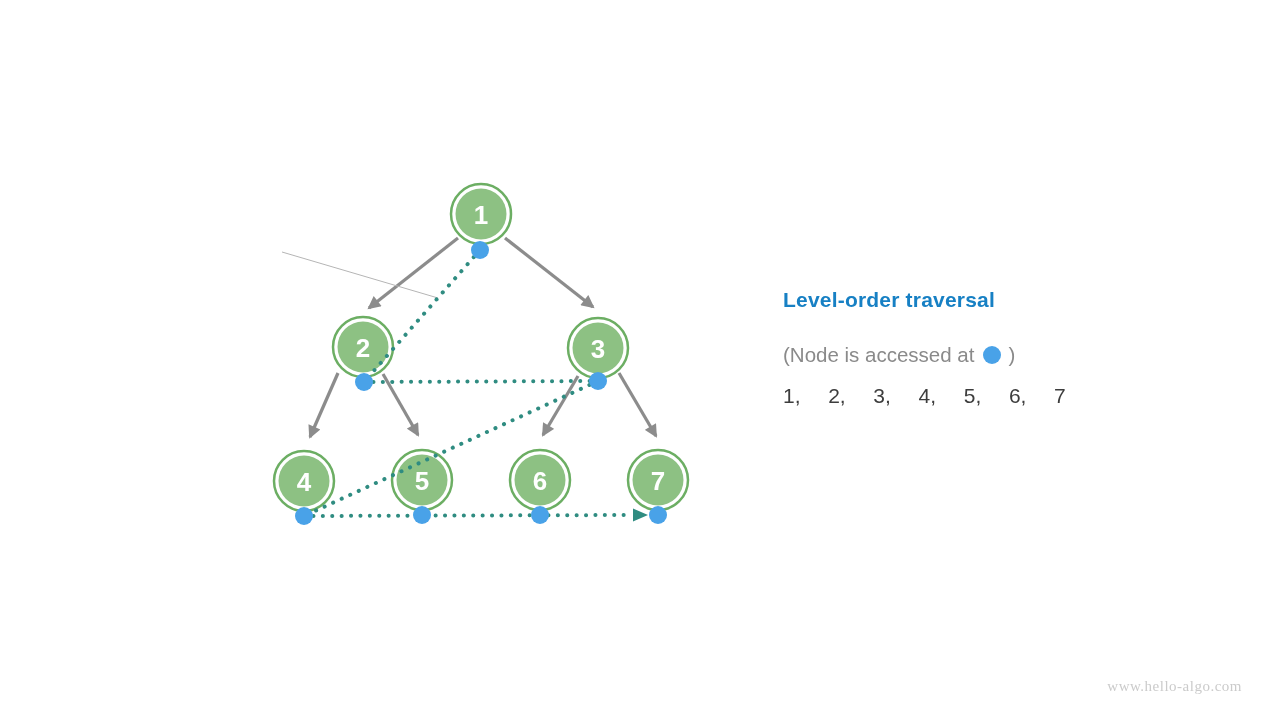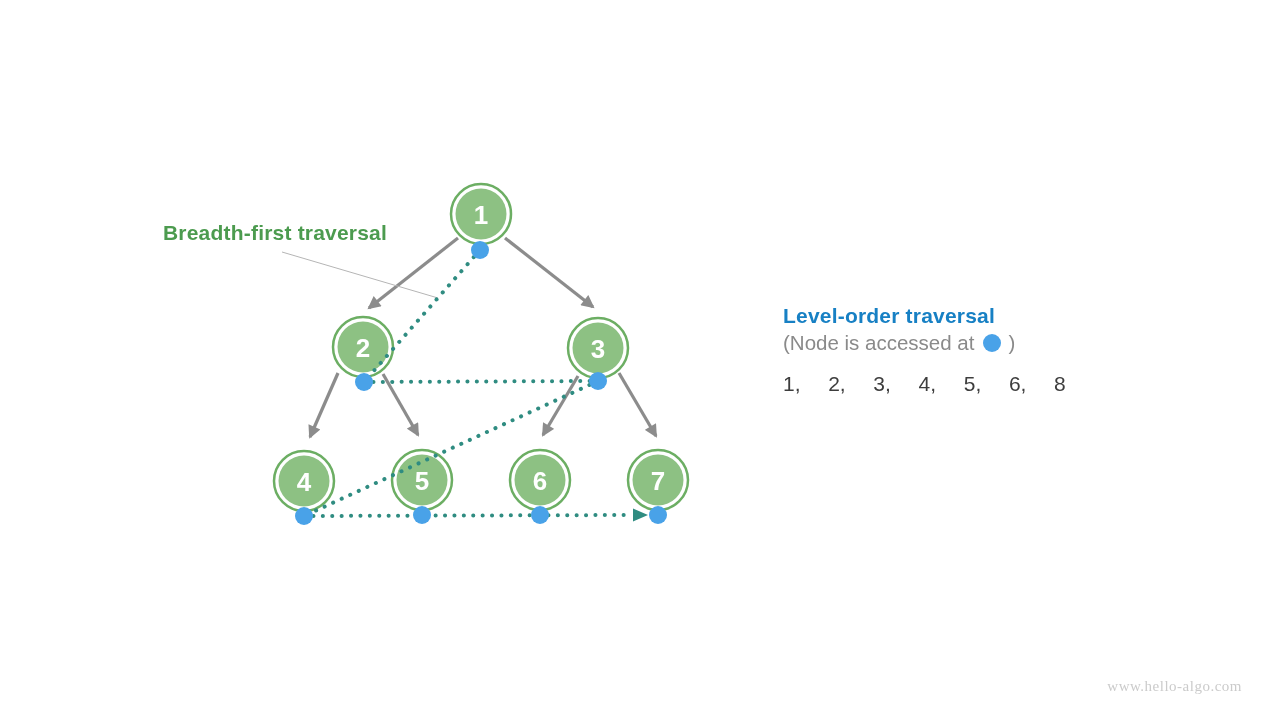--- a/index.html
+++ b/index.html
@@ -11,27 +11,27 @@
   }
   .stage { position: relative; width: 1280px; height: 720px; background: #ffffff; }
   #tree-svg { position: absolute; left: 0; top: 0; }
 
   .bft-label {
     position: absolute; left: 163px; top: 221px;
     font-size: 21px; font-weight: bold; letter-spacing: 0.2px;
     white-space: nowrap;
   }
 
-  .legend { position: absolute; left: 783px; top: 304px; }
+  .legend { position: absolute; left: 783px; top: 288px; }
   .legend-title {
     font-size: 21px; font-weight: bold; letter-spacing: 0.2px;
     white-space: nowrap;
   }
   .legend-note {
-    margin-top: 3px; font-size: 20.5px; white-space: nowrap;
+    margin-top: 31px; font-size: 20.5px; white-space: nowrap;
     display: flex; align-items: center;
   }
   .access-dot-inline {
     display: inline-block; width: 18px; height: 18px; border-radius: 50%;
     margin: 0 7px 0 9px;
   }
   .legend-seq {
     margin-top: 17px; font-size: 21px; white-space: pre;
     word-spacing: 8px;
   }
@@ -103,27 +103,26 @@
       <polygon points="648,515 633,508.5 633,521.5" fill="#2f8c81"></polygon>
       <circle cx="480" cy="250" r="9" fill="#49a2e8"></circle>
       <circle cx="364" cy="382" r="9" fill="#49a2e8"></circle>
       <circle cx="598" cy="381" r="9" fill="#49a2e8"></circle>
       <circle cx="304" cy="516" r="9" fill="#49a2e8"></circle>
       <circle cx="422" cy="515" r="9" fill="#49a2e8"></circle>
       <circle cx="540" cy="515" r="9" fill="#49a2e8"></circle>
       <circle cx="658" cy="515" r="9" fill="#49a2e8"></circle>
     </svg>
 
-  <div class="bft-label" style="color: rgb(76, 155, 79);">Breadth-first traversal</div>
 
   <div class="legend">
     <div class="legend-title" style="color: rgb(23, 128, 196);">Level-order traversal</div>
     <div class="legend-note" style="color: rgb(138, 138, 138);">
       <span>(Node is accessed at</span>
       <span class="access-dot-inline" style="background: rgb(73, 162, 232);"></span>
       <span>)</span>
     </div>
-    <div class="legend-seq" style="color: rgb(61, 61, 61);">1,  2,  3,  4,  5,  6,  8</div>
+    <div class="legend-seq" style="color: rgb(61, 61, 61);">1,  2,  3,  4,  5,  6,  7</div>
   </div>
 
   <div class="watermark" style="color: rgb(203, 203, 203); font-family: Liberation Serif, serif;">www.hello-algo.com</div>
 
 </div>
 
 </body></html>

